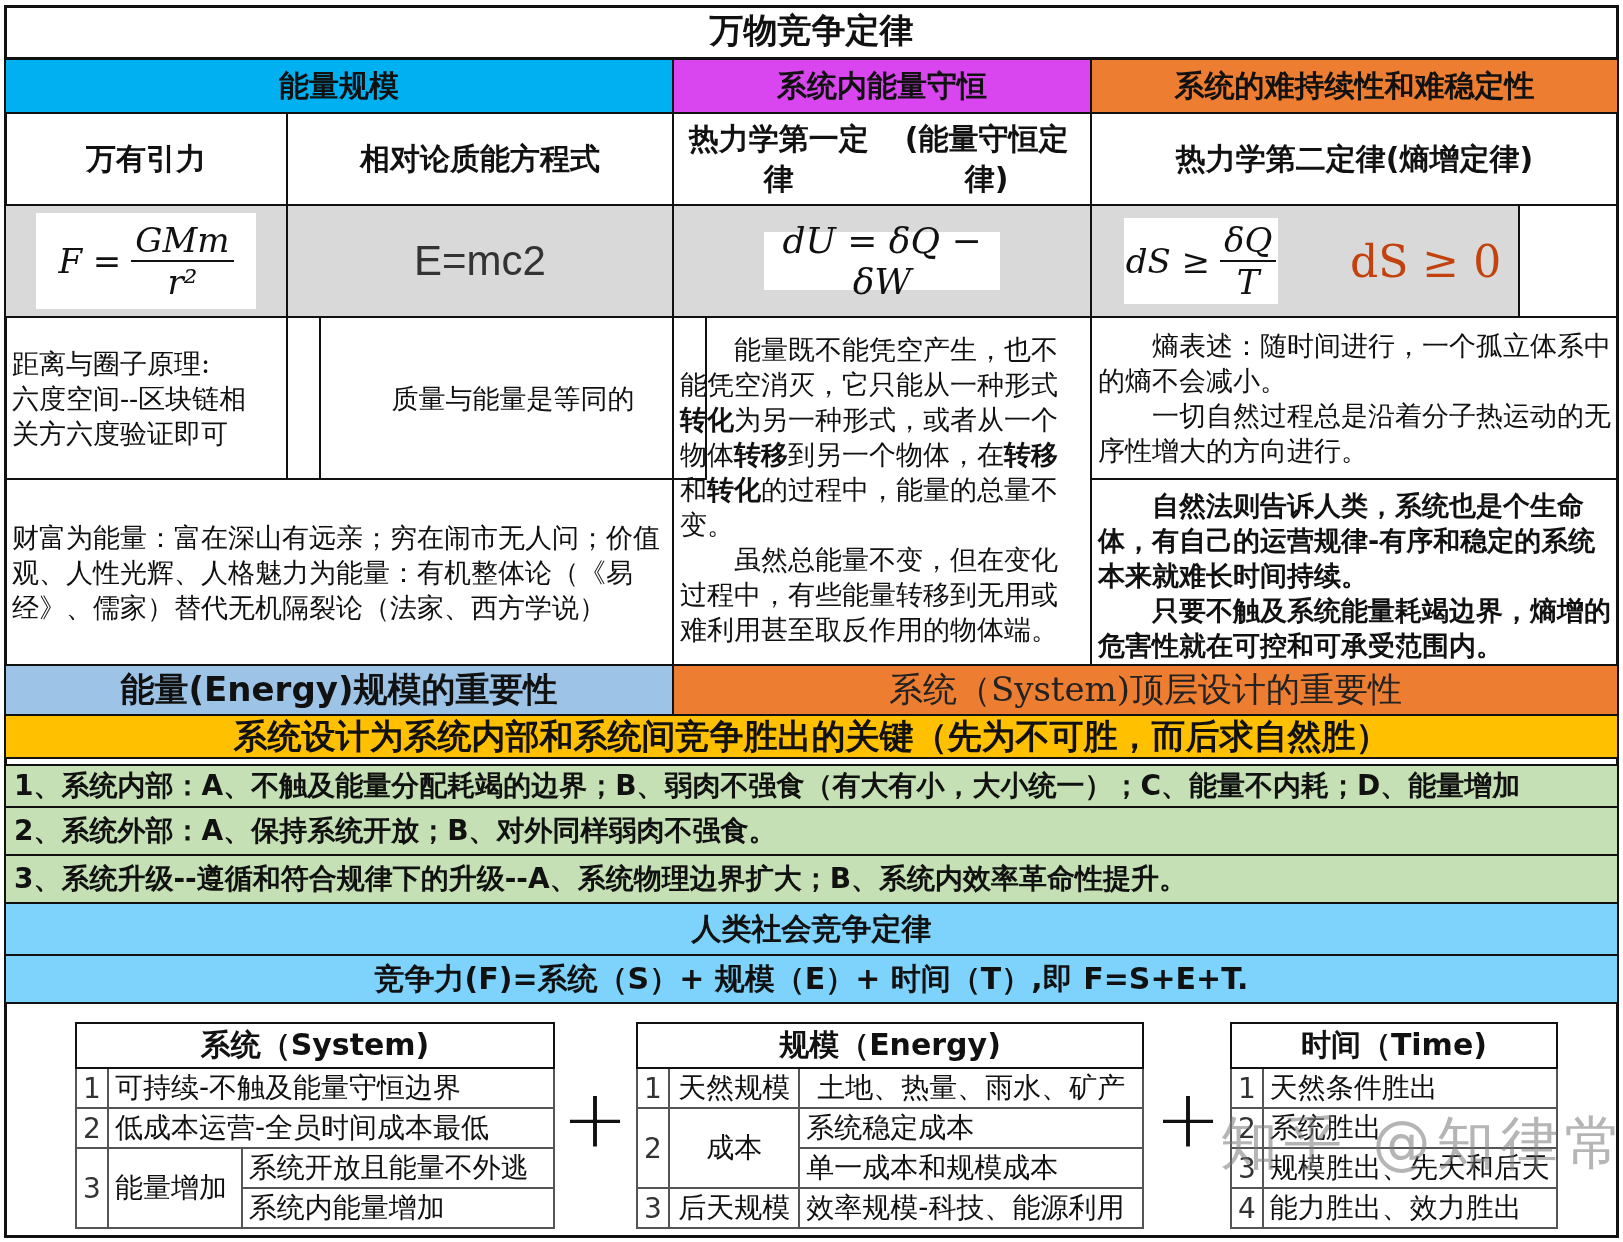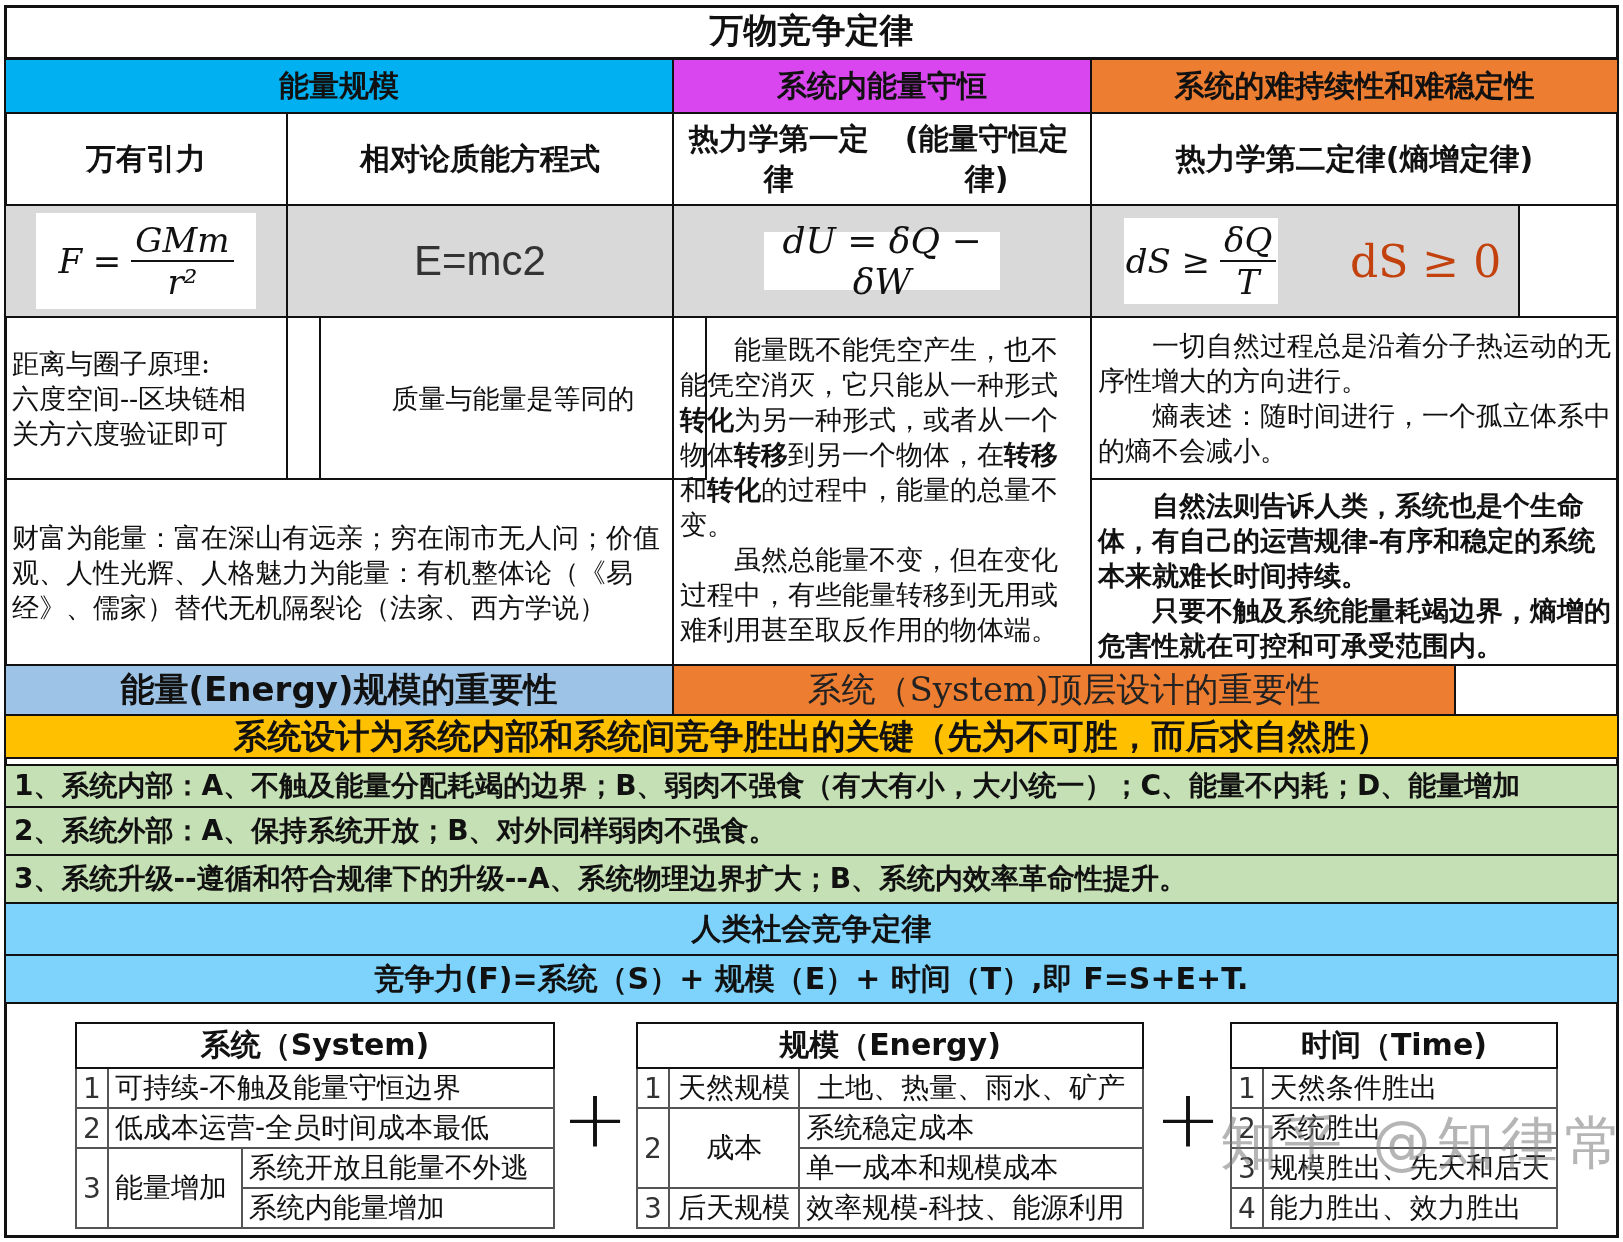--- a/index.html
+++ b/index.html
@@ -94,30 +94,30 @@
 <div class="cell bd body-text" style="left:286px;top:316px;width:388px;height:164px;justify-content:center;align-items:center;margin-left:33px;">质量与能量是等同的</div>
 
 <div class="cell bd body-text" style="left:4px;top:478px;width:670px;height:188px;align-items:center;padding:6px 6px;">财富为能量：富在深山有远亲；穷在闹市无人问；价值观、人性光辉、人格魅力为能量：有机整体论（《易经》、儒家）替代无机隔裂论（法家、西方学说）</div>
 
 <div class="cell bd body-text" style="left:672px;top:316px;width:420px;height:350px;display:block;padding:14px 6px;">
   <span class="indent" style="display:inline;padding-left:2em;"></span><span>能量既不能凭空产生，也不能凭空消灭，它只能从一种形式</span><b class="bold-text">转化</b><span>为另一种形式，或者从一个物体</span><b class="bold-text">转移</b><span>到另一个物体，在</span><b class="bold-text">转移</b><span>和</span><b class="bold-text">转化</b><span>的过程中，能量的总量不变。</span>
   <span class="indent">虽然总能量不变，但在变化过程中，有些能量转移到无用或难利用甚至取反作用的物体端。</span>
 </div>
 
 <div class="cell bd body-text" style="left:1090px;top:316px;width:529px;height:164px;display:block;padding:10px 6px;">
+  <span class="indent">熵表述：随时间进行，一个孤立体系中的熵不会减小。</span>
   <span class="indent">一切自然过程总是沿着分子热运动的无序性增大的方向进行。</span>
-  <span class="indent">熵表述：随时间进行，一个孤立体系中的熵不会减小。</span>
 </div>
 <div class="cell bd body-text bold-text" style="left:1090px;top:478px;width:529px;height:188px;display:block;padding:8px 6px;">
   <span class="indent">自然法则告诉人类，系统也是个生命体，有自己的运营规律-有序和稳定的系统本来就难长时间持续。</span>
   <span class="indent">只要不触及系统能量耗竭边界，熵增的危害性就在可控和可承受范围内。</span>
 </div>
 
 <div class="cell bd h-lightblue" style="left:4px;top:664px;width:670px;height:52px;font-size:34px;font-weight:bold;">能量(Energy)规模的重要性</div>
-<div class="cell bd h-orange" style="left:672px;top:664px;width:784px;height:52px;font-size:34px;font-family:'DejaVu Serif',serif;color:#222;">系统（System)顶层设计的重要性</div>
+<div class="cell bd h-orange" style="left:672px;top:664px;width:947px;height:52px;font-size:34px;font-family:'DejaVu Serif',serif;color:#222;">系统（System)顶层设计的重要性</div>
 
 <div class="cell bd h-gold" style="left:4px;top:714px;width:1615px;height:45px;font-size:34px;font-weight:bold;">系统设计为系统内部和系统间竞争胜出的关键（先为不可胜，而后求自然胜）</div>
 
 <div class="cell bd h-green row-text" style="left:4px;top:764px;width:1615px;height:44px;">1、系统内部：A、不触及能量分配耗竭的边界；B、弱肉不强食（有大有小，大小统一）；C、能量不内耗；D、能量增加</div>
 <div class="cell bd h-green row-text" style="left:4px;top:806px;width:1615px;height:50px;">2、系统外部：A、保持系统开放；B、对外同样弱肉不强食。</div>
 <div class="cell bd h-green row-text" style="left:4px;top:854px;width:1615px;height:50px;">3、系统升级--遵循和符合规律下的升级--A、系统物理边界扩大；B、系统内效率革命性提升。</div>
 
 <div class="cell bd h-cream" style="left:4px;top:902px;width:1615px;height:54px;font-size:30px;font-weight:bold;">人类社会竞争定律</div>
 <div class="cell bd h-cream" style="left:4px;top:954px;width:1615px;height:50px;font-size:30px;font-weight:bold;">竞争力(F)=系统（S）+ 规模（E）+ 时间（T）,即 F=S+E+T.</div>
 

